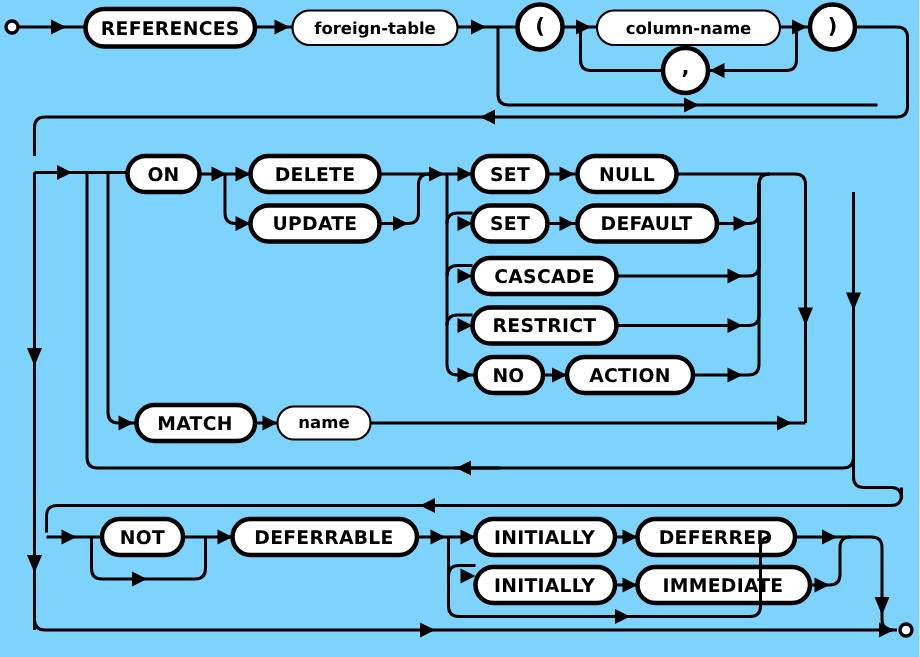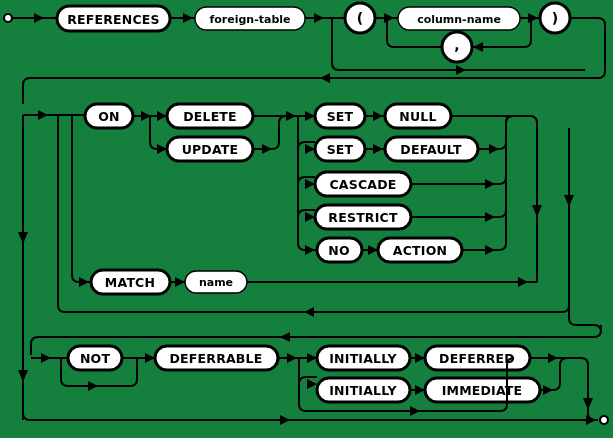--- a/index.html
+++ b/index.html
@@ -4,21 +4,21 @@
 <style>
   html, body {
     margin: 0;
     padding: 0;
     background: #ffffff;
   }
   #diagram-root {
     position: relative;
     width: 613px;
     height: 438px;
-    background: #15803d;
+    background: #7dd3fc;
     font-family: "DejaVu Sans", sans-serif;
   }
   svg#rr {
     display: block;
     width: 613px;
     height: 438px;
   }
   .rail {
     fill: none;
     stroke: #000000;

